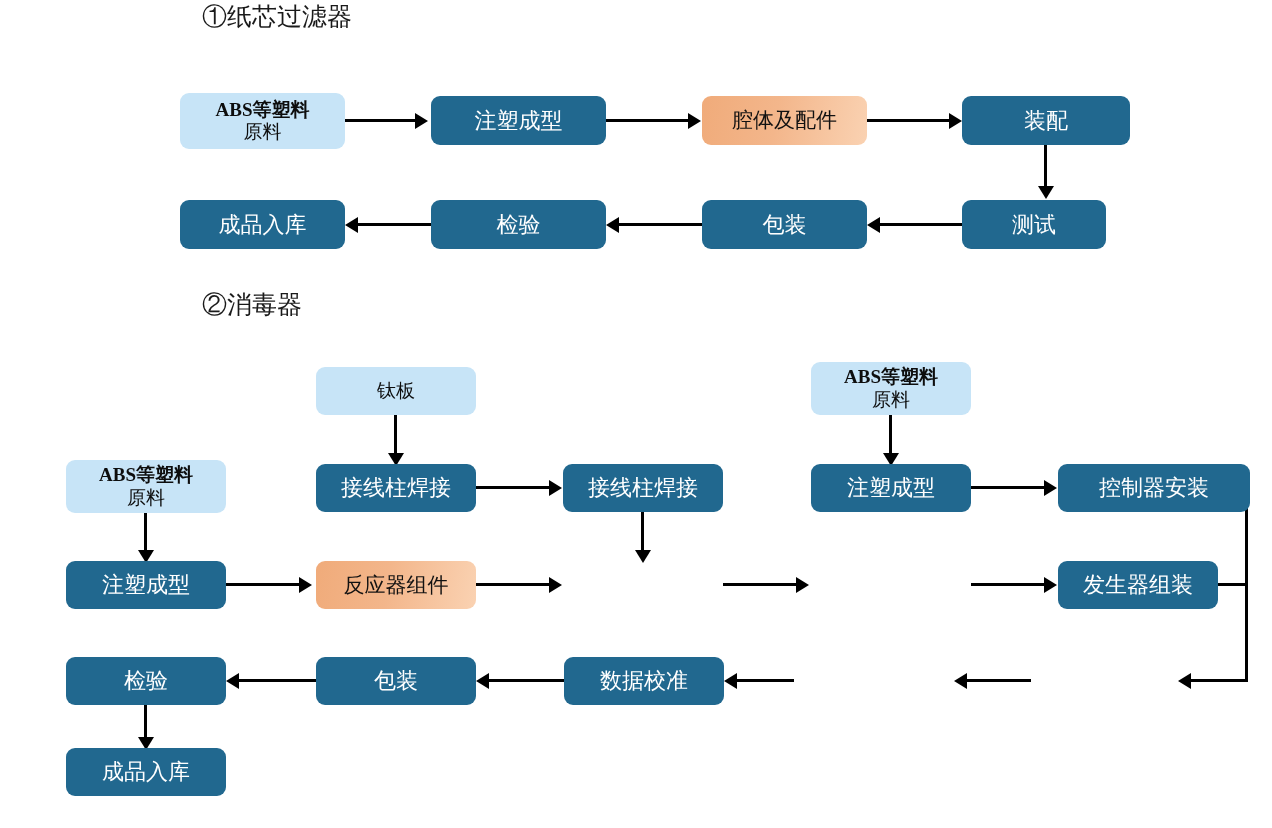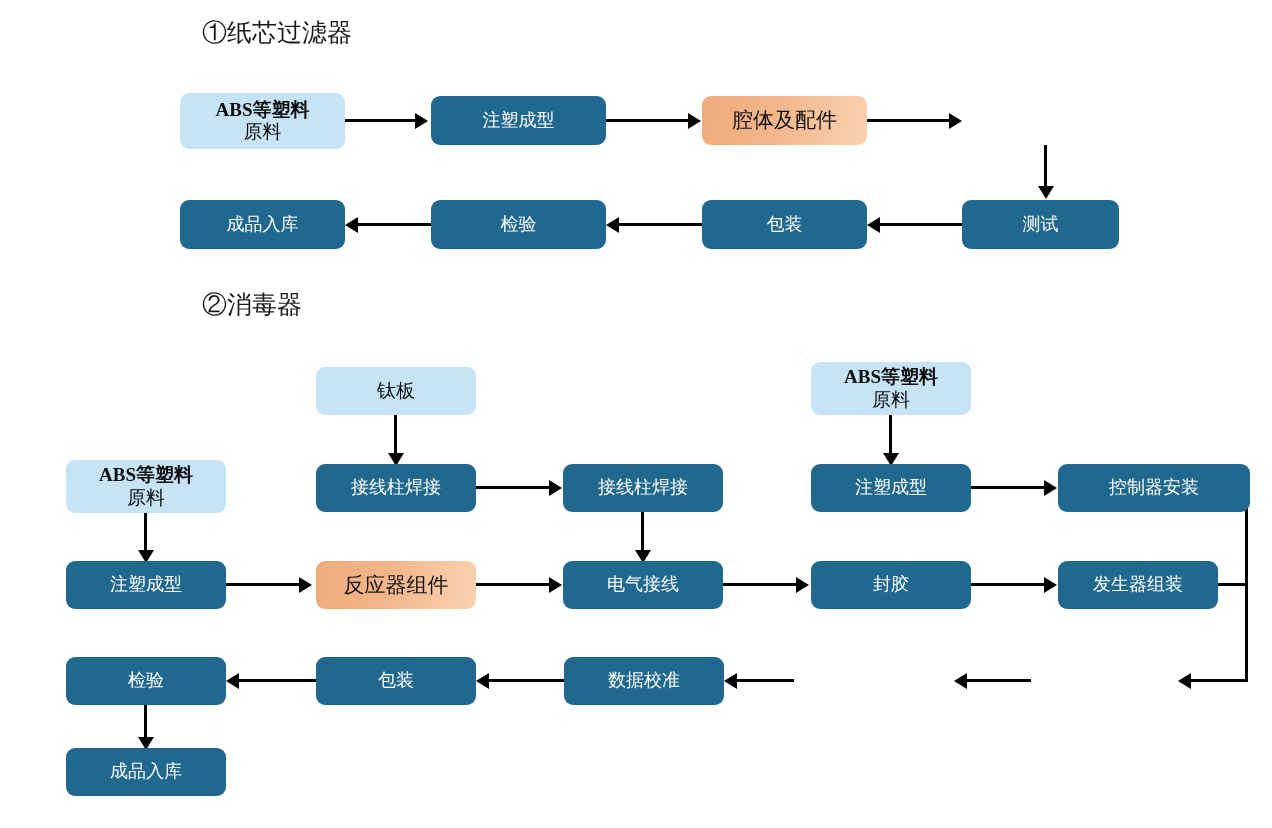--- a/index.html
+++ b/index.html
@@ -33,21 +33,21 @@
     text-align:center;
     line-height:1.18;
     white-space:nowrap;
     z-index:4;
   }
   .node .lbl{display:block;}
   .node.dark{
     background:#21688f;
     color:#ffffff;
     font-family:"Liberation Serif","DejaVu Serif",serif;
-    font-size:18px;
+    font-size:22px;
   }
   .node.light{
     background:#c7e4f7;
     color:#0d0d0d;
     font-family:"Liberation Serif","DejaVu Serif",serif;
     font-size:19px;
   }
   .node.light .bold{font-family:"Liberation Serif","DejaVu Serif",serif;font-weight:bold;}
   .node.orange{
     background:linear-gradient(100deg,#f0ab7a 0%,#f3b68b 45%,#fad2b2 100%);
@@ -63,21 +63,21 @@
   .arrow{position:absolute;width:0;height:0;z-index:3;}
   .arrow.right{border-top:8px solid transparent;border-bottom:8px solid transparent;border-left:13px solid #000;}
   .arrow.left{border-top:8px solid transparent;border-bottom:8px solid transparent;border-right:13px solid #000;}
   .arrow.down{border-left:8px solid transparent;border-right:8px solid transparent;border-top:13px solid #000;}
 </style>
 </head>
 <body>
 
 <div id="canvas">
 
-  <div class="section-title" style="left:202px;top:20px;">①纸芯过滤器</div>
+  <div class="section-title" style="left:202px;top:4px;">①纸芯过滤器</div>
 
   <div class="node light" style="left:180px;top:93px;width:165px;height:56px;">
     <span class="lbl">
       <span class="bold">ABS等塑料</span><br>
       <span>原料</span>
     </span>
   </div>
 
   <div class="conn h" style="left:345px;top:119px;width:70px;"></div>
   <div class="arrow right" style="left:415px;top:113px;"></div>
@@ -89,25 +89,28 @@
   <div class="conn h" style="left:606px;top:119px;width:82px;"></div>
   <div class="arrow right" style="left:688px;top:113px;"></div>
 
   <div class="node orange" style="left:702px;top:96px;width:165px;height:49px;">
     <span class="lbl">腔体及配件</span>
   </div>
 
   <div class="conn h" style="left:867px;top:119px;width:82px;"></div>
   <div class="arrow right" style="left:949px;top:113px;"></div>
 
+  <div class="node dark" style="left:962px;top:96px;width:168px;height:49px;">
+    <span class="lbl">装配</span>
+  </div>
 
   <div class="conn v" style="left:1044px;top:145px;height:48px;"></div>
   <div class="arrow down" style="left:1038px;top:186px;"></div>
 
-  <div class="node dark" style="left:962px;top:200px;width:157px;height:49px;">
+  <div class="node dark" style="left:962px;top:200px;width:144px;height:49px;">
     <span class="lbl">测试</span>
   </div>
 
   <div class="conn h" style="left:880px;top:223px;width:82px;"></div>
   <div class="arrow left" style="left:867px;top:217px;"></div>
 
   <div class="node dark" style="left:702px;top:200px;width:165px;height:49px;">
     <span class="lbl">包装</span>
   </div>
 
@@ -183,30 +186,24 @@
   <div class="conn h" style="left:226px;top:583px;width:73px;"></div>
   <div class="arrow right" style="left:299px;top:577px;"></div>
 
   <div class="node orange" style="left:316px;top:561px;width:160px;height:48px;">
     <span class="lbl">反应器组件</span>
   </div>
 
   <div class="conn h" style="left:476px;top:583px;width:73px;"></div>
   <div class="arrow right" style="left:549px;top:577px;"></div>
 
-  <div class="node dark" style="left:563px;top:561px;width:160px;height:48px;">
-    <span class="lbl">电气接线</span>
-  </div>
 
   <div class="conn h" style="left:723px;top:583px;width:73px;"></div>
   <div class="arrow right" style="left:796px;top:577px;"></div>
 
-  <div class="node dark" style="left:811px;top:561px;width:160px;height:48px;">
-    <span class="lbl">封胶</span>
-  </div>
 
   <div class="conn h" style="left:971px;top:583px;width:73px;"></div>
   <div class="arrow right" style="left:1044px;top:577px;"></div>
 
   <div class="node dark" style="left:1058px;top:561px;width:160px;height:48px;">
     <span class="lbl">发生器组装</span>
   </div>
 
   <div class="conn h" style="left:1218px;top:486px;width:30px;"></div>
   <div class="conn h" style="left:1218px;top:583px;width:30px;"></div>

